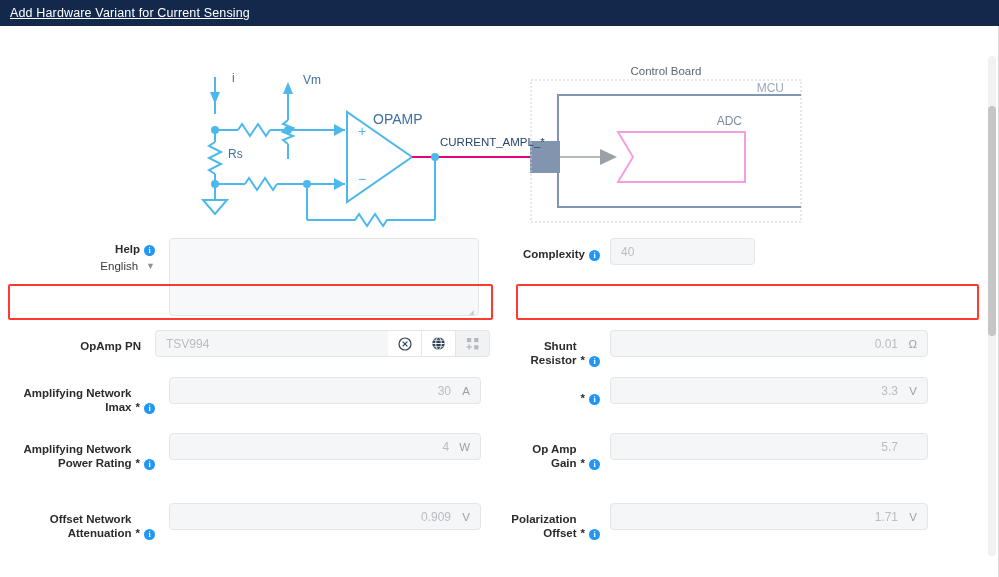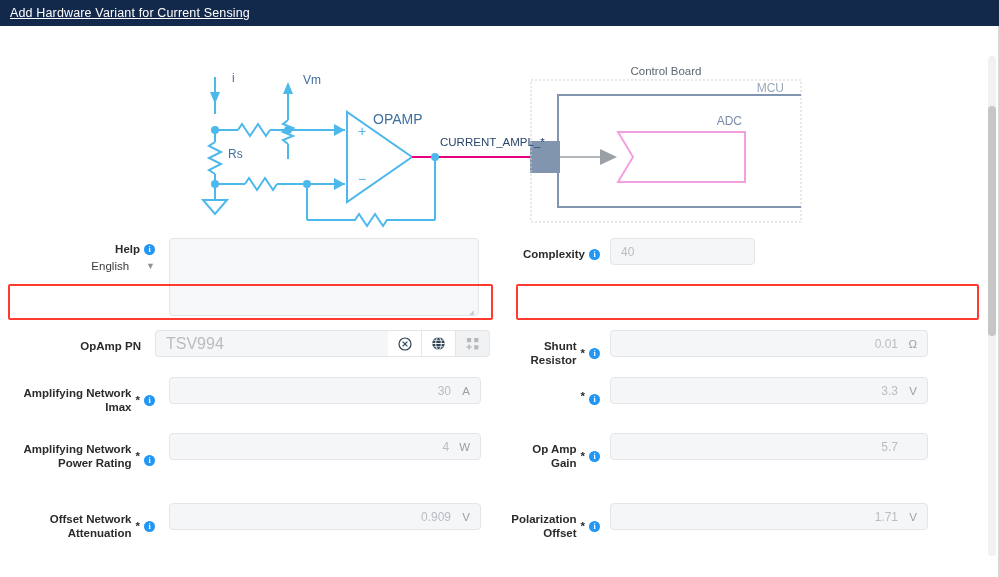--- a/index.html
+++ b/index.html
@@ -78,21 +78,21 @@
   .col-right { width: 485px; }
 
   .lbl {
     font-size: 11.5px;
     font-weight: bold;
     color: #2b2b2b;
     text-align: right;
     line-height: 14px;
     padding-top: 9px;
     display: flex;
-    align-items: center;
+    align-items: flex-end;
     justify-content: flex-end;
     gap: 4px;
     padding-left: 19px;
   }
   .lbl .txt { display: inline; }
   .req { color: #2b2b2b; font-weight: bold; }
 
   .info {
     display: inline-block;
     width: 11px; height: 11px;
@@ -143,36 +143,36 @@
   }
   .ta .grip {
     position: absolute; right: 3px; bottom: 2px;
     width: 8px; height: 8px;
     color: #c8ccd2; font-size: 9px;
   }
 
   .lang {
     font-size: 11.5px;
     color: #3b3b3b;
-    display: flex; align-items: center; gap: 17px;
+    display: flex; align-items: center; gap: 8px;
     justify-content: flex-end;
   }
   .chev { color: #8e949d; font-size: 9px; }
 
   
   .pn-wrap { display: flex; align-items: center; }
   .pn-input {
     background: #f5f6f8;
     border: 1px solid #e3e5e9;
     border-right: none;
     border-radius: 4px 0 0 4px;
     height: 27px; width: 233px;
     display: flex; align-items: center;
     padding: 0 10px;
-    font-size: 16px; color: #b9bcc2;
+    font-size: 12px; color: #b9bcc2;
   }
   .ibtn {
     width: 34px; height: 27px;
     border: 1px solid #e3e5e9;
     border-left: none;
     background: #ffffff;
     display: flex; align-items: center; justify-content: center;
     color: #2e4356;
   }
   .ibtn.last {

